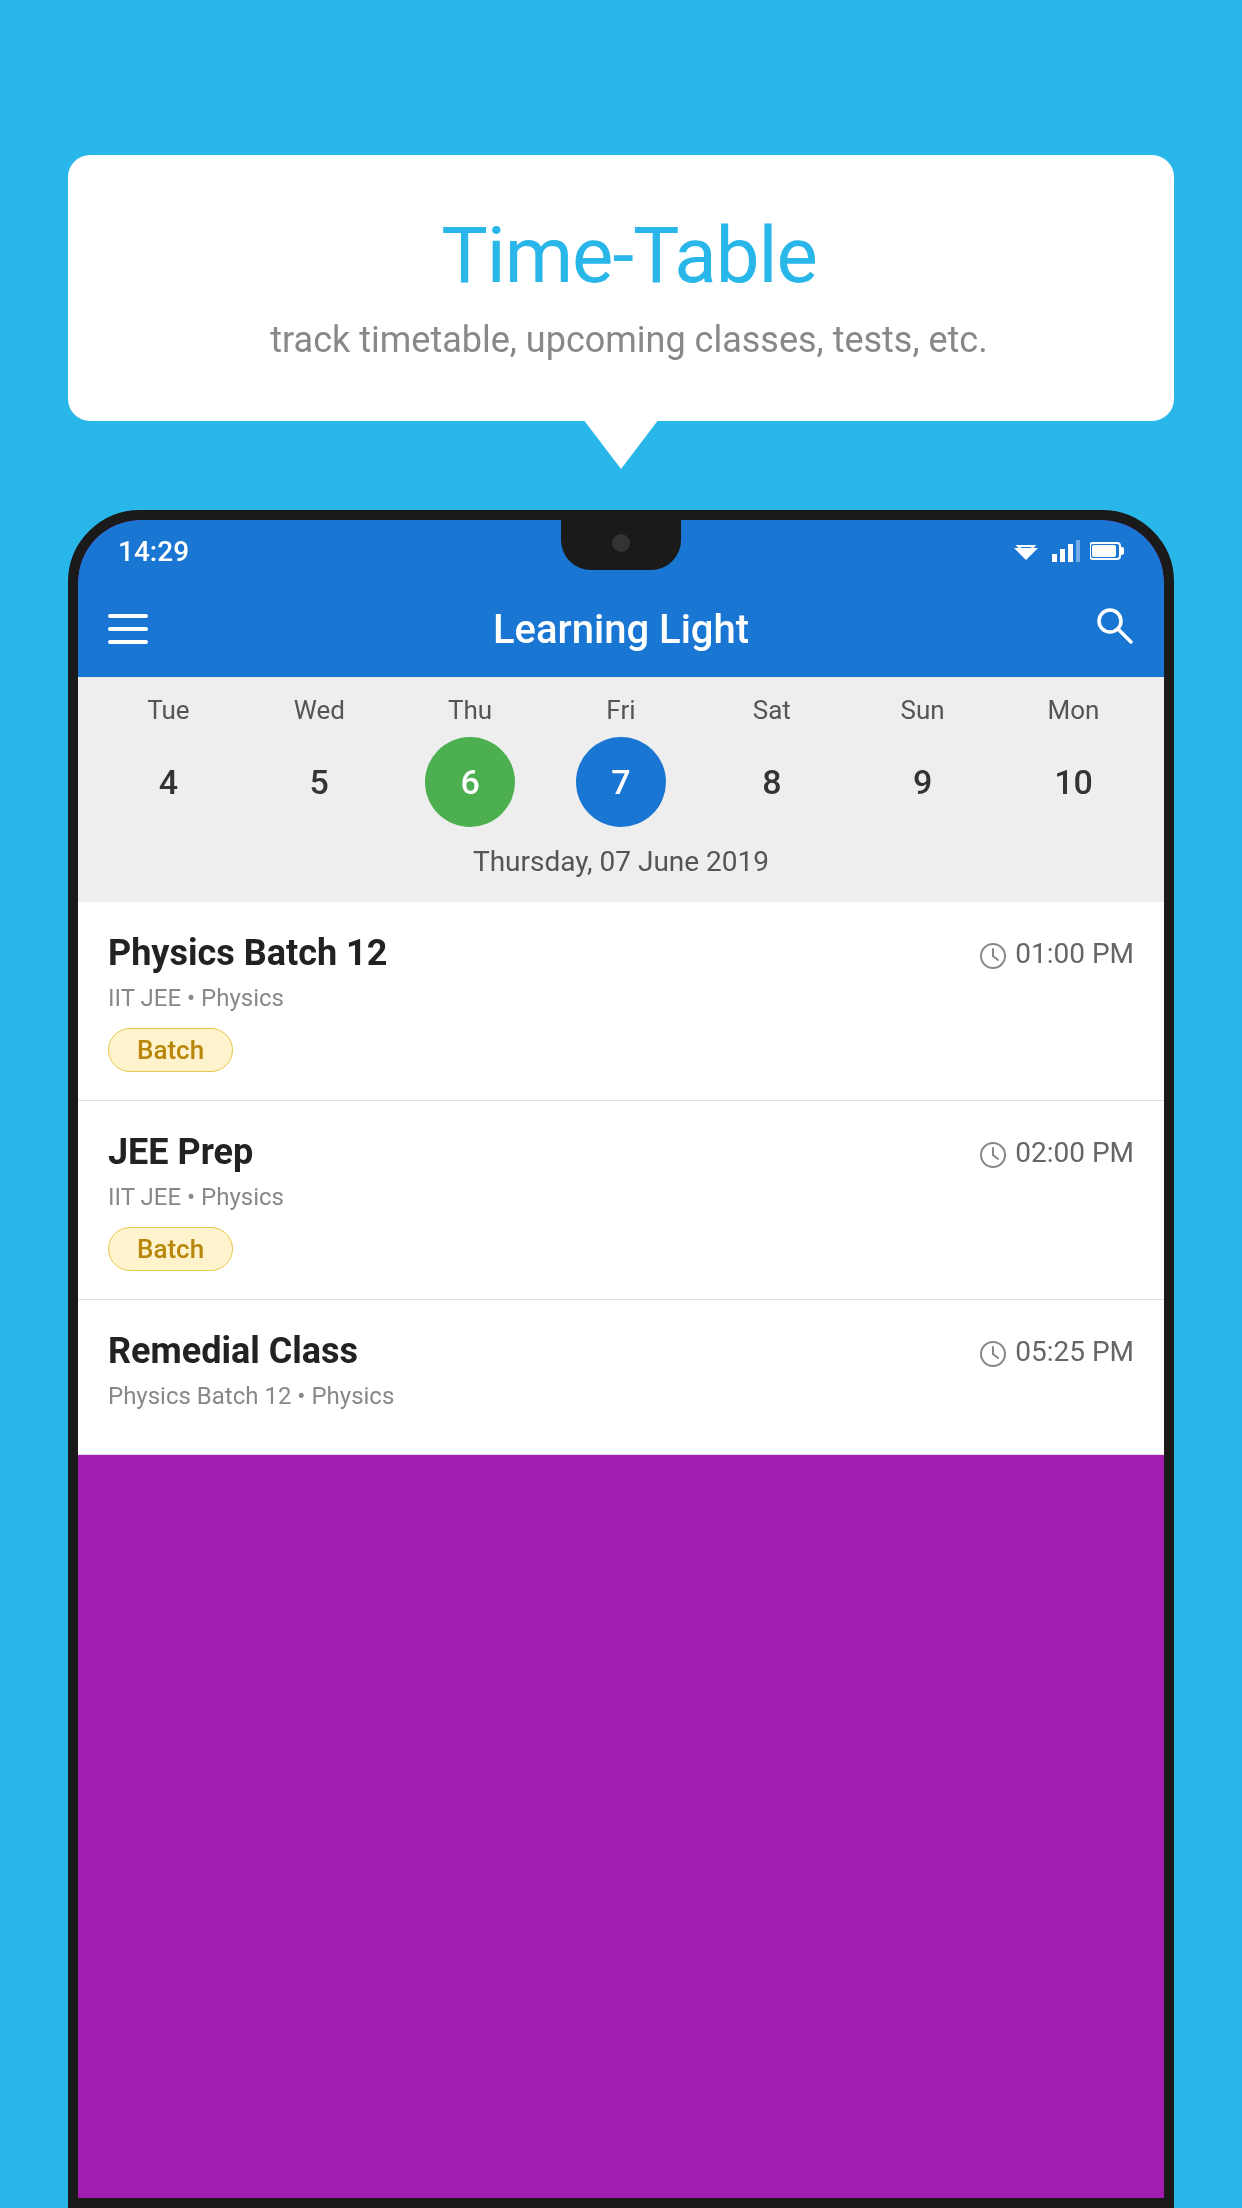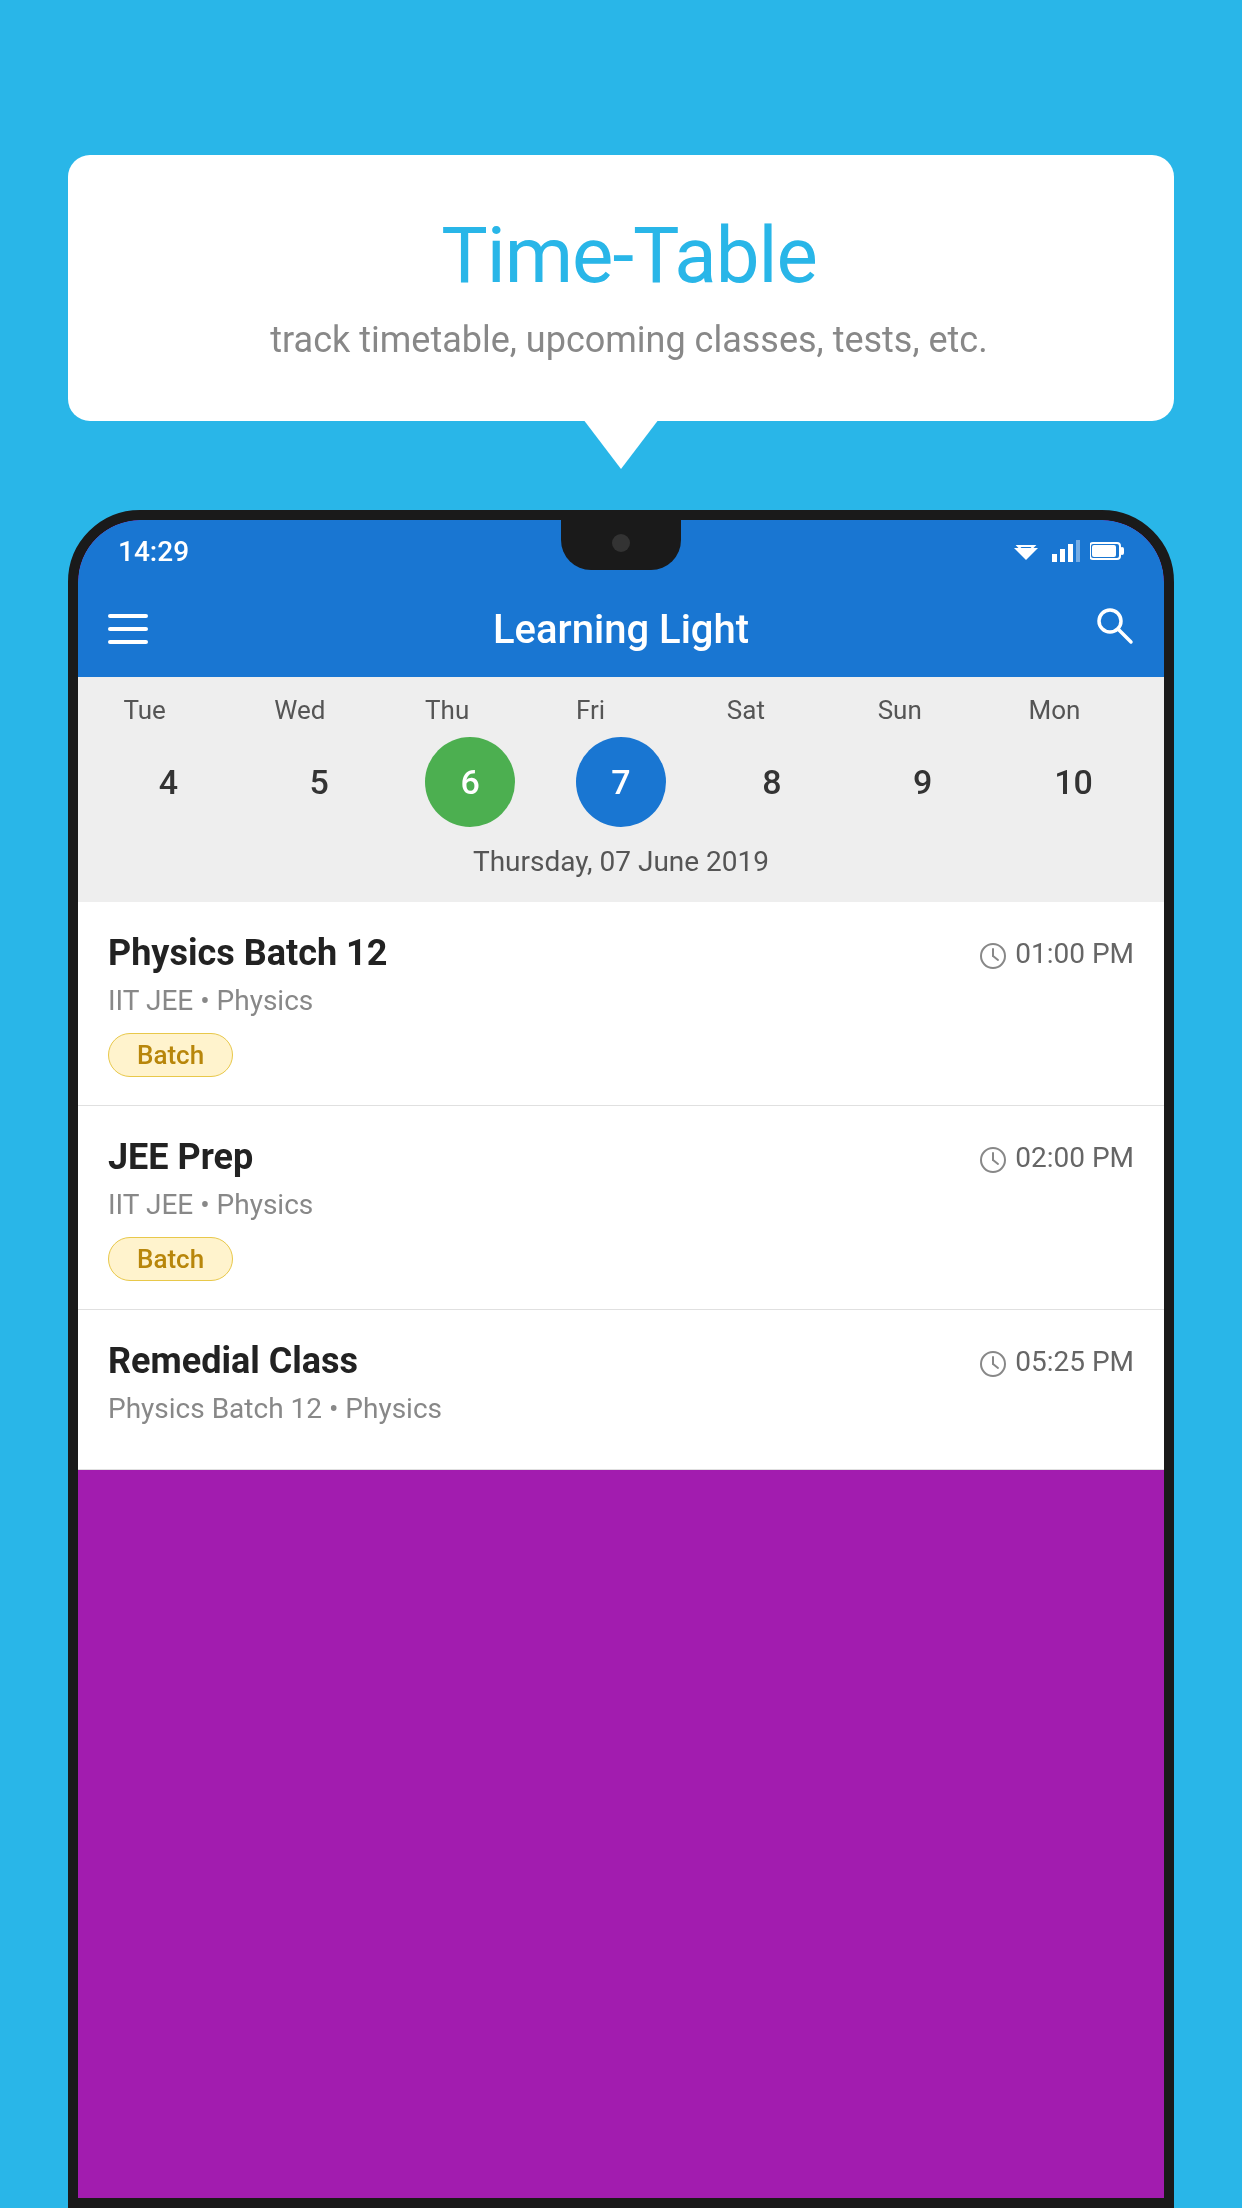--- a/index.html
+++ b/index.html
@@ -153,20 +153,21 @@
     .calendar-days-row {
       display: flex;
       justify-content: space-around;
       padding: 0 15px;
       margin-bottom: 12px;
     }
     .calendar-day-name {
       font-size: 26px;
       color: #555;
       width: 90px;
+      text-align: center;
     }
     .calendar-dates-row {
       display: flex;
       justify-content: space-around;
       padding: 0 15px;
       margin-bottom: 12px;
       align-items: center;
     }
     .calendar-date {
       width: 90px;
@@ -218,21 +219,21 @@
       color: #222;
     }
     .class-time {
       display: flex;
       align-items: flex-end;
       gap: 8px;
       font-size: 28px;
       color: #666;
     }
     .class-meta {
-      font-size: 28px;
+      font-size: 24px;
       color: #888;
       margin-bottom: 16px;
     }
     .batch-tag {
       display: inline-block;
       background: #fff3cd;
       color: #b8860b;
       border: 1.5px solid #e8c84a;
       border-radius: 30px;
       padding: 6px 28px;

